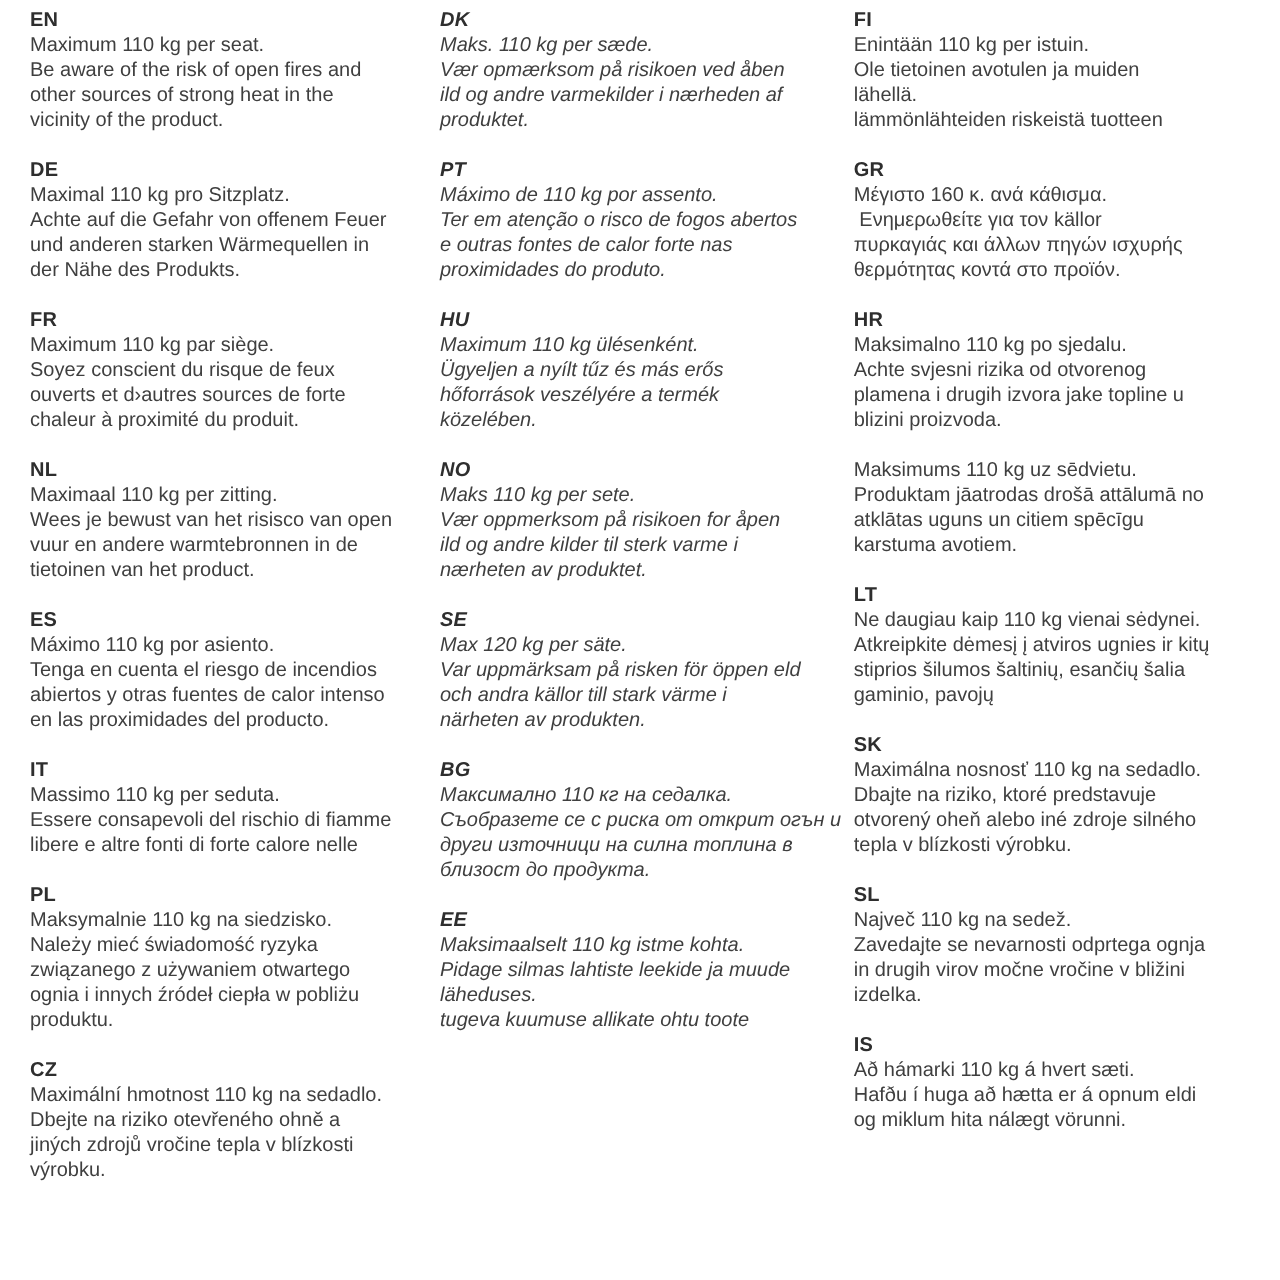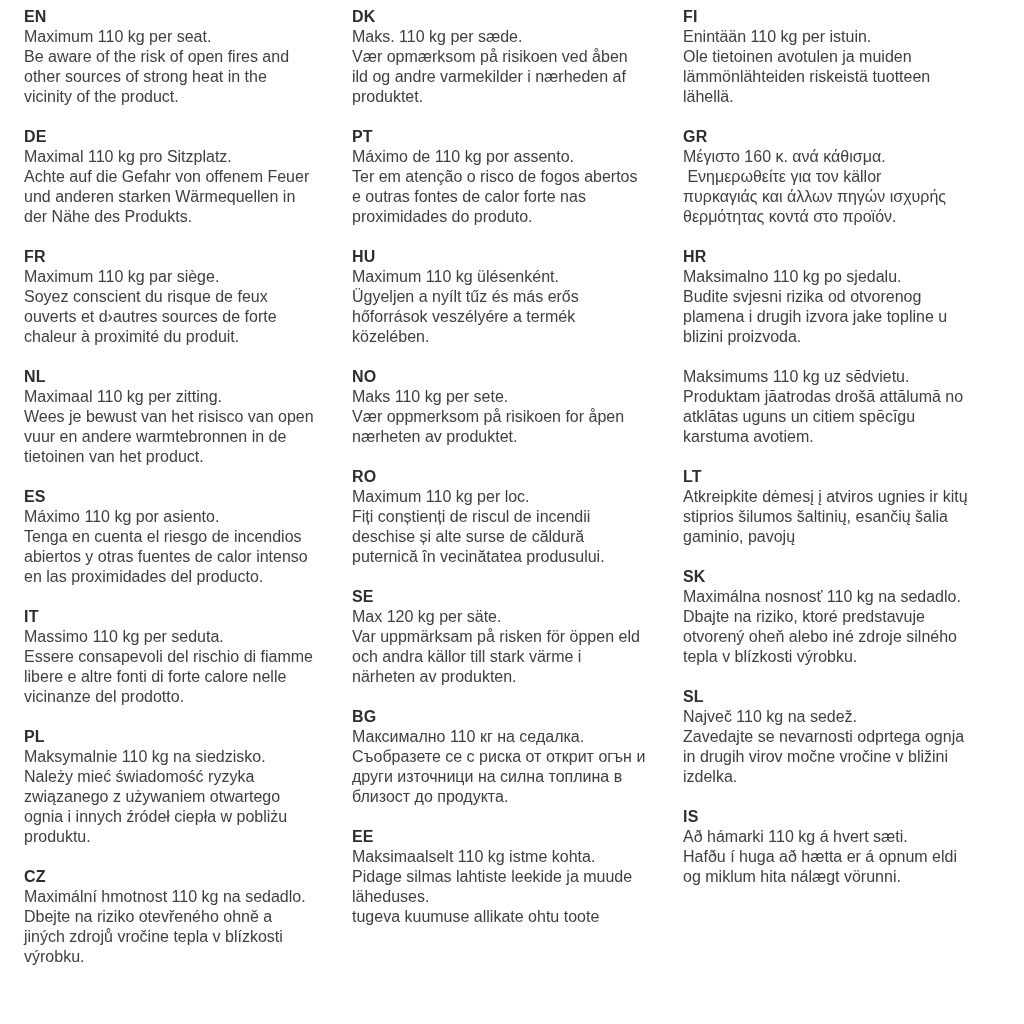--- a/index.html
+++ b/index.html
@@ -15,21 +15,21 @@
     color: #3f3f3f;
   }
   .sheet {
     display: flex;
     box-sizing: border-box;
     padding: 7px 0 0 24px;
     width: 819px;
   }
   .col { flex-shrink: 0; }
   .col:nth-child(1) { width: 328px; }
-  .col:nth-child(2) { width: 331px; }
+  .col:nth-child(2) { width: 331px; font-style: italic; }
   .col:nth-child(3) { width: 335px; }
   .lang-block { margin: 0 0 20px 0; }
   .lang-code {
     margin: 0;
     font-size: 16px;
     line-height: 20px;
     font-weight: 700;
     color: #2e2e2e;
     letter-spacing: 0.2px;
   }
@@ -78,21 +78,20 @@
         <div class="line">Máximo 110 kg por asiento.</div>
         <div class="line">Tenga en cuenta el riesgo de incendios</div>
         <div class="line">abiertos y otras fuentes de calor intenso</div>
         <div class="line">en las proximidades del producto.</div>
       </section>
       <section class="lang-block">
         <h3 class="lang-code">IT</h3>
         <div class="line">Massimo 110 kg per seduta.</div>
         <div class="line">Essere consapevoli del rischio di fiamme</div>
         <div class="line">libere e altre fonti di forte calore nelle</div>
-        <div class="line">vicinanze del prodotto.</div>
       </section>
       <section class="lang-block">
         <h3 class="lang-code">PL</h3>
         <div class="line">Maksymalnie 110 kg na siedzisko.</div>
         <div class="line">Należy mieć świadomość ryzyka</div>
         <div class="line">związanego z używaniem otwartego</div>
         <div class="line">ognia i innych źródeł ciepła w pobliżu</div>
         <div class="line">produktu.</div>
       </section>
       <section class="lang-block">
@@ -122,28 +121,22 @@
         <h3 class="lang-code">HU</h3>
         <div class="line">Maximum 110 kg ülésenként.</div>
         <div class="line">Ügyeljen a nyílt tűz és más erős</div>
         <div class="line">hőforrások veszélyére a termék</div>
         <div class="line">közelében.</div>
       </section>
       <section class="lang-block">
         <h3 class="lang-code">NO</h3>
         <div class="line">Maks 110 kg per sete.</div>
         <div class="line">Vær oppmerksom på risikoen for åpen</div>
+        <div class="line">ild og andre kilder til sterk varme i</div>
         <div class="line">nærheten av produktet.</div>
-      </section>
-      <section class="lang-block">
-        <h3 class="lang-code">RO</h3>
-        <div class="line">Maximum 110 kg per loc.</div>
-        <div class="line">Fiți conștienți de riscul de incendii</div>
-        <div class="line">deschise și alte surse de căldură</div>
-        <div class="line">puternică în vecinătatea produsului.</div>
       </section>
       <section class="lang-block">
         <h3 class="lang-code">SE</h3>
         <div class="line">Max 120 kg per säte.</div>
         <div class="line">Var uppmärksam på risken för öppen eld</div>
         <div class="line">och andra källor till stark värme i</div>
         <div class="line">närheten av produkten.</div>
       </section>
       <section class="lang-block">
         <h3 class="lang-code">BG</h3>
@@ -158,45 +151,46 @@
         <div class="line">Pidage silmas lahtiste leekide ja muude</div>
         <div class="line">läheduses.</div>
         <div class="line">tugeva kuumuse allikate ohtu toote</div>
       </section>
     </div>
   <div class="col">
       <section class="lang-block">
         <h3 class="lang-code">FI</h3>
         <div class="line">Enintään 110 kg per istuin.</div>
         <div class="line">Ole tietoinen avotulen ja muiden</div>
+        <div class="line">lähellä.</div>
         <div class="line">lämmönlähteiden riskeistä tuotteen</div>
-        <div class="line">lähellä.</div>
       </section>
       <section class="lang-block">
         <h3 class="lang-code">GR</h3>
         <div class="line">Μέγιστο 160 κ. ανά κάθισμα.</div>
         <div class="line"> Ενημερωθείτε για τον källor</div>
         <div class="line">πυρκαγιάς και άλλων πηγών ισχυρής</div>
         <div class="line">θερμότητας κοντά στο προϊόν.</div>
       </section>
       <section class="lang-block">
         <h3 class="lang-code">HR</h3>
         <div class="line">Maksimalno 110 kg po sjedalu.</div>
-        <div class="line">Budite svjesni rizika od otvorenog</div>
+        <div class="line">Achte svjesni rizika od otvorenog</div>
         <div class="line">plamena i drugih izvora jake topline u</div>
         <div class="line">blizini proizvoda.</div>
       </section>
       <section class="lang-block">
         <div class="line">Maksimums 110 kg uz sēdvietu.</div>
         <div class="line">Produktam jāatrodas drošā attālumā no</div>
         <div class="line">atklātas uguns un citiem spēcīgu</div>
         <div class="line">karstuma avotiem.</div>
       </section>
       <section class="lang-block">
         <h3 class="lang-code">LT</h3>
+        <div class="line">Ne daugiau kaip 110 kg vienai sėdynei.</div>
         <div class="line">Atkreipkite dėmesį į atviros ugnies ir kitų</div>
         <div class="line">stiprios šilumos šaltinių, esančių šalia</div>
         <div class="line">gaminio, pavojų</div>
       </section>
       <section class="lang-block">
         <h3 class="lang-code">SK</h3>
         <div class="line">Maximálna nosnosť 110 kg na sedadlo.</div>
         <div class="line">Dbajte na riziko, ktoré predstavuje</div>
         <div class="line">otvorený oheň alebo iné zdroje silného</div>
         <div class="line">tepla v blízkosti výrobku.</div>

